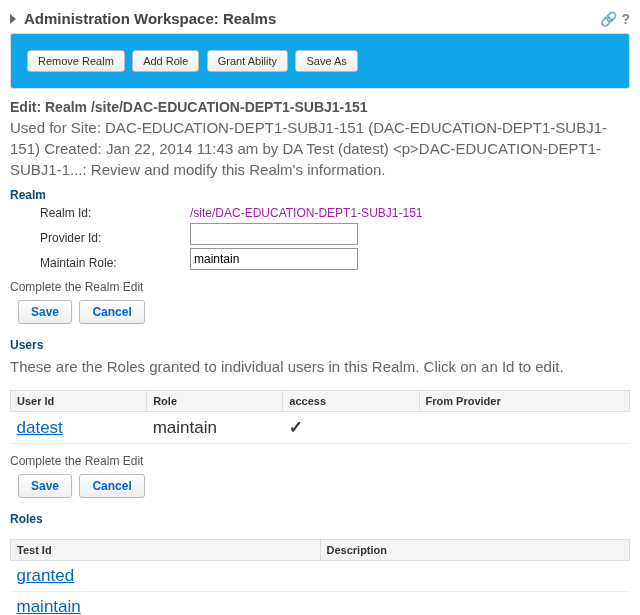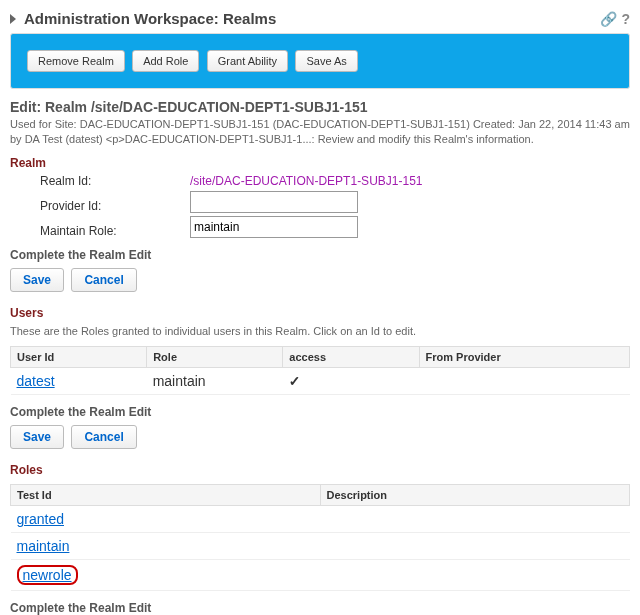--- a/index.html
+++ b/index.html
@@ -3,32 +3,32 @@
 <meta charset="utf-8">
 <style>
 html,body{margin:0;padding:0;font-family:Arial,Helvetica,sans-serif;font-size:12px;color:#333;background:#fff}
 .wrap{width:640px;padding:8px 10px;box-sizing:border-box}
 .page-title{font-size:15px;font-weight:bold;color:#444;display:flex;align-items:center;justify-content:space-between;margin:2px 0 6px}
 .title-left{display:flex;align-items:center;gap:8px}
 .tri{width:0;height:0;border-top:5px solid transparent;border-bottom:5px solid transparent;border-left:6px solid #666}
 .toolbar{background:#0ea5e9;border:1px solid #ddd;border-radius:3px;padding:16px;margin-bottom:10px}
 button.tool{font-size:11px;color:#333;background:linear-gradient(#fff,#eee);border:1px solid #bbb;border-radius:3px;padding:4px 10px;margin-right:4px;cursor:pointer}
 .section-title{font-weight:bold;color:#555;font-size:14px;margin:4px 0 2px}
-.subtext{color:#666;font-size:11px;line-height:1.4;margin-bottom:6px;word-break:break-word}
-.heading{font-weight:bold;color:#7f1d1d;margin:8px 0 4px;font-size:12px}
+.subtext{color:#666;font-size:15px;line-height:1.4;margin-bottom:6px;word-break:break-word}
+.heading{font-weight:bold;color:#0c4a6e;margin:8px 0 4px;font-size:12px}
 .form-row{display:flex;align-items:flex-end;margin:3px 0 3px 30px}
 .form-row label{width:150px;color:#333}
 .form-row .val{color:#a21caf}
 .form-row input{border:1px solid #999;height:18px;width:160px;font-size:12px;padding:1px 3px}
-.sub-head{color:#555;font-weight:bold;margin:10px 0 6px;font-size:12px}
-.btn-row{margin:4px 0 14px}
+.sub-head{color:#555;font-weight:normal;margin:10px 0 6px;font-size:12px}
+.btn-row{margin:4px 8px 14px}
 .btn-row button{font-size:12px;color:#0066cc;background:linear-gradient(#fff,#eee);border:1px solid #bbb;border-radius:3px;padding:4px 12px;margin-right:4px;cursor:pointer;font-weight:bold}
-table{width:100%;border-collapse:collapse;margin-top:7px}
+table{width:100%;border-collapse:collapse;margin-top:13px}
 th{text-align:left;background:#f5f5f5;border:1px solid #ddd;padding:4px 6px;font-size:11px;color:#333}
-td{border-bottom:1px solid #eee;padding:5px 6px;font-size:14px}
+td{border-bottom:1px solid #eee;padding:5px 6px;font-size:17px}
 a.link{color:#0066cc;text-decoration:underline;cursor:pointer}
 .check{color:#333;font-weight:bold}
 .highlight{display:inline-block;border:2px solid #cc0000;border-radius:8px;padding:0 4px;line-height:16px}
 .iconbar{color:#888;font-size:14px;display:flex;gap:4px;align-items:center}
 .iconbar span{cursor:pointer}
 .rolerow td{border-top:1px solid #eee}
 </style>
 </head>
 <body>
 <div class="wrap">

